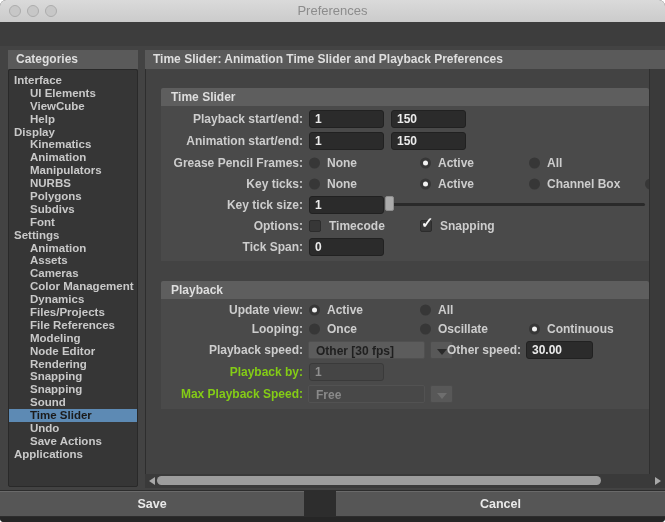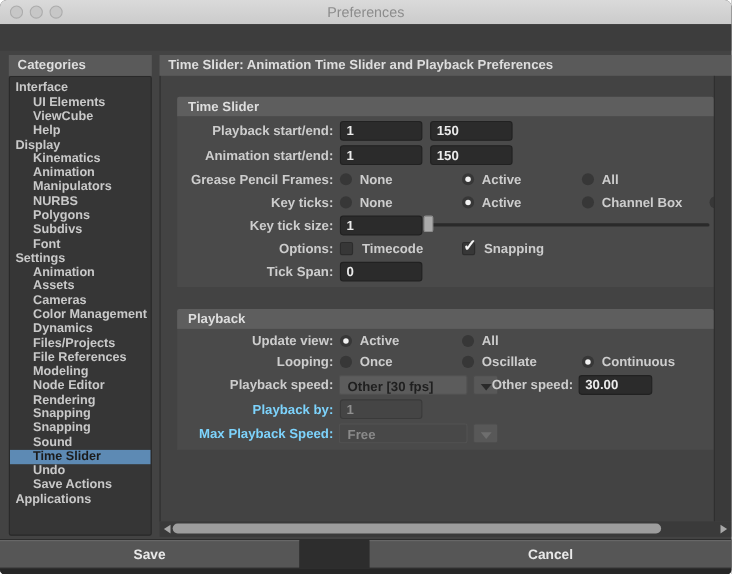--- a/index.html
+++ b/index.html
@@ -42,21 +42,21 @@
              background:#3a3a3a; border-left:1px solid #2f2f2f; }
 
   .group { position:absolute; left:15px; width:488px; }
   .group-header { height:18px; line-height:18px; background:#5e5e5e; border-radius:2px 2px 0 0;
                   color:#dedede; font-weight:700; font-size:12px; padding-left:10px; }
   .group-body { background:#4a4a4a; }
 
   .frow { position:relative; height:20px; }
   .flabel { position:absolute; left:0; width:142px; text-align:right; color:#cdcdcd;
             font-weight:700; font-size:12px; top:50%; transform:translateY(-50%); white-space:nowrap; }
-  .flabel.dim, .dimtext { color:#7dd3fc; }
+  .flabel.dim, .dimtext { color:#84cc16; }
 
   .tinput { position:absolute; top:50%; transform:translateY(-50%); height:18px; line-height:16px;
             background:#2b2b2b; border:1px solid #212121; border-radius:3px; color:#ebebeb;
             font-family:"Liberation Sans", sans-serif; font-weight:700; font-size:12px; padding:0 5px; }
   .tinput.disabled { background:#454545; border-color:#3a3a3a; color:#8f8f8f; }
 
   .radio { position:absolute; top:50%; transform:translateY(-50%); width:11px; height:11px;
            border-radius:50%; background:#373737; }
   .radio.on::after { content:""; position:absolute; left:3px; top:3px; width:5px; height:5px;
                      border-radius:50%; background:#f2f2f2; }
@@ -268,18 +268,18 @@
 
   <div class="vscroll"></div>
 
   <div class="hscroll">
     <span class="harrow left"></span>
     <div class="hthumb"></div>
     <span class="harrow right"></span>
   </div>
 
   <div class="btn-strip">
-    <div class="fbtn" style="left:0; width:272px;">Save</div>
+    <div class="fbtn" style="left:0; width:304px;">Save</div>
     <div class="fbtn" style="left:336px; width:329px;">Cancel</div>
   </div>
   <div class="bottom-strip"></div>
 
 </div>
 
 </body></html>

